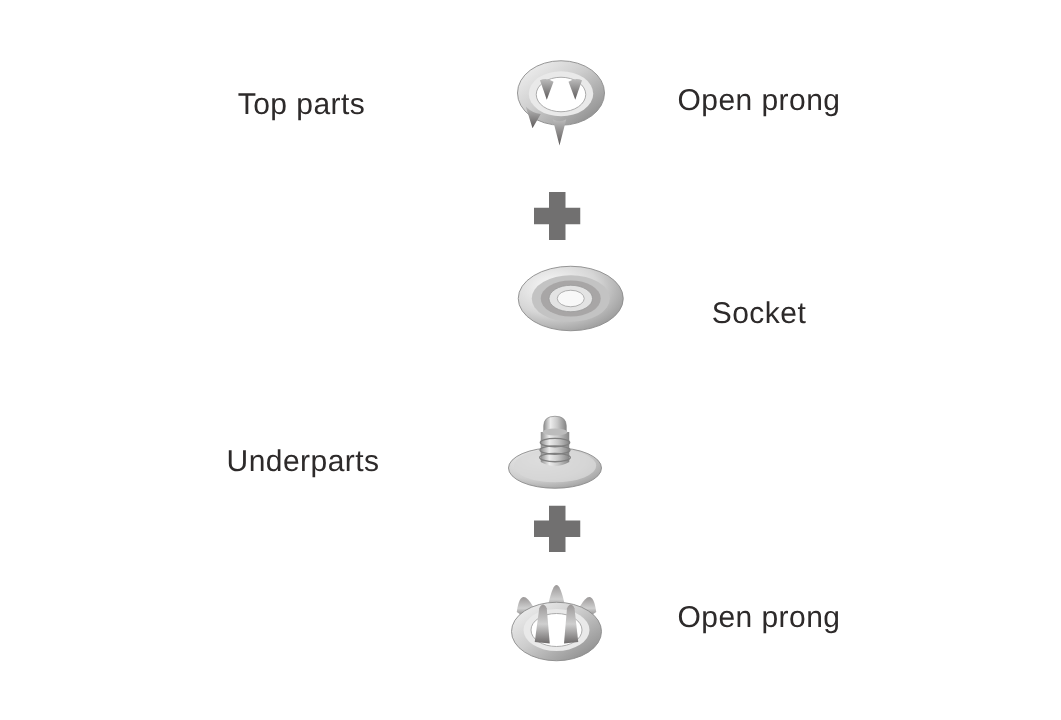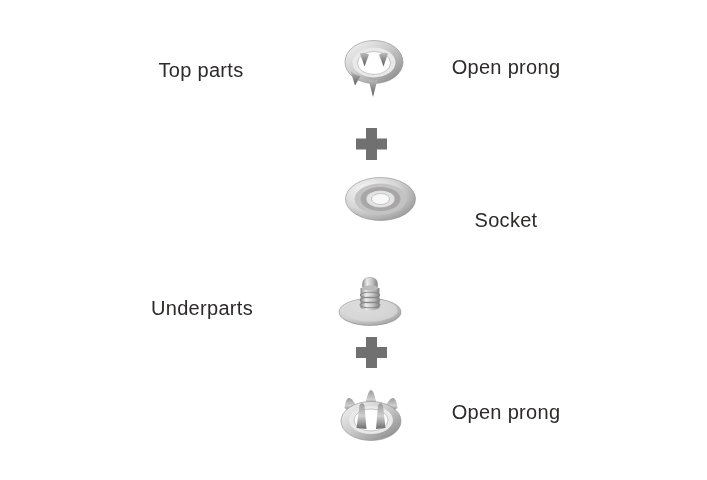--- a/index.html
+++ b/index.html
@@ -21,21 +21,21 @@
     letter-spacing: 0.3px;
     color: #2d2a2a;
     white-space: nowrap;
   }
   .icon { position: absolute; }
   
   .pos-top-parts        { left: 91px;  top: 59px; }
   .pos-underparts       { left: 92px;  top: 297px; }
   
   .pos-lbl-prong-top    { left: 396px; top: 56px; }
-  .pos-lbl-socket       { left: 396px; top: 209px; }
+  .pos-lbl-socket       { left: 396px; top: 198px; }
   .pos-lbl-stud         { left: 396px; top: 296px; }
   .pos-lbl-prong-bottom { left: 396px; top: 401px; }
   
   .pos-icon-prong-top    { left: 343px; top: 37px; }
   .pos-icon-plus1        { left: 356px; top: 128px; }
   .pos-icon-socket       { left: 344px; top: 176px; }
   .pos-icon-stud         { left: 337px; top: 275px; }
   .pos-icon-plus2        { left: 356px; top: 337px; }
   .pos-icon-prong-bottom { left: 340px; top: 377px; }
 </style>

